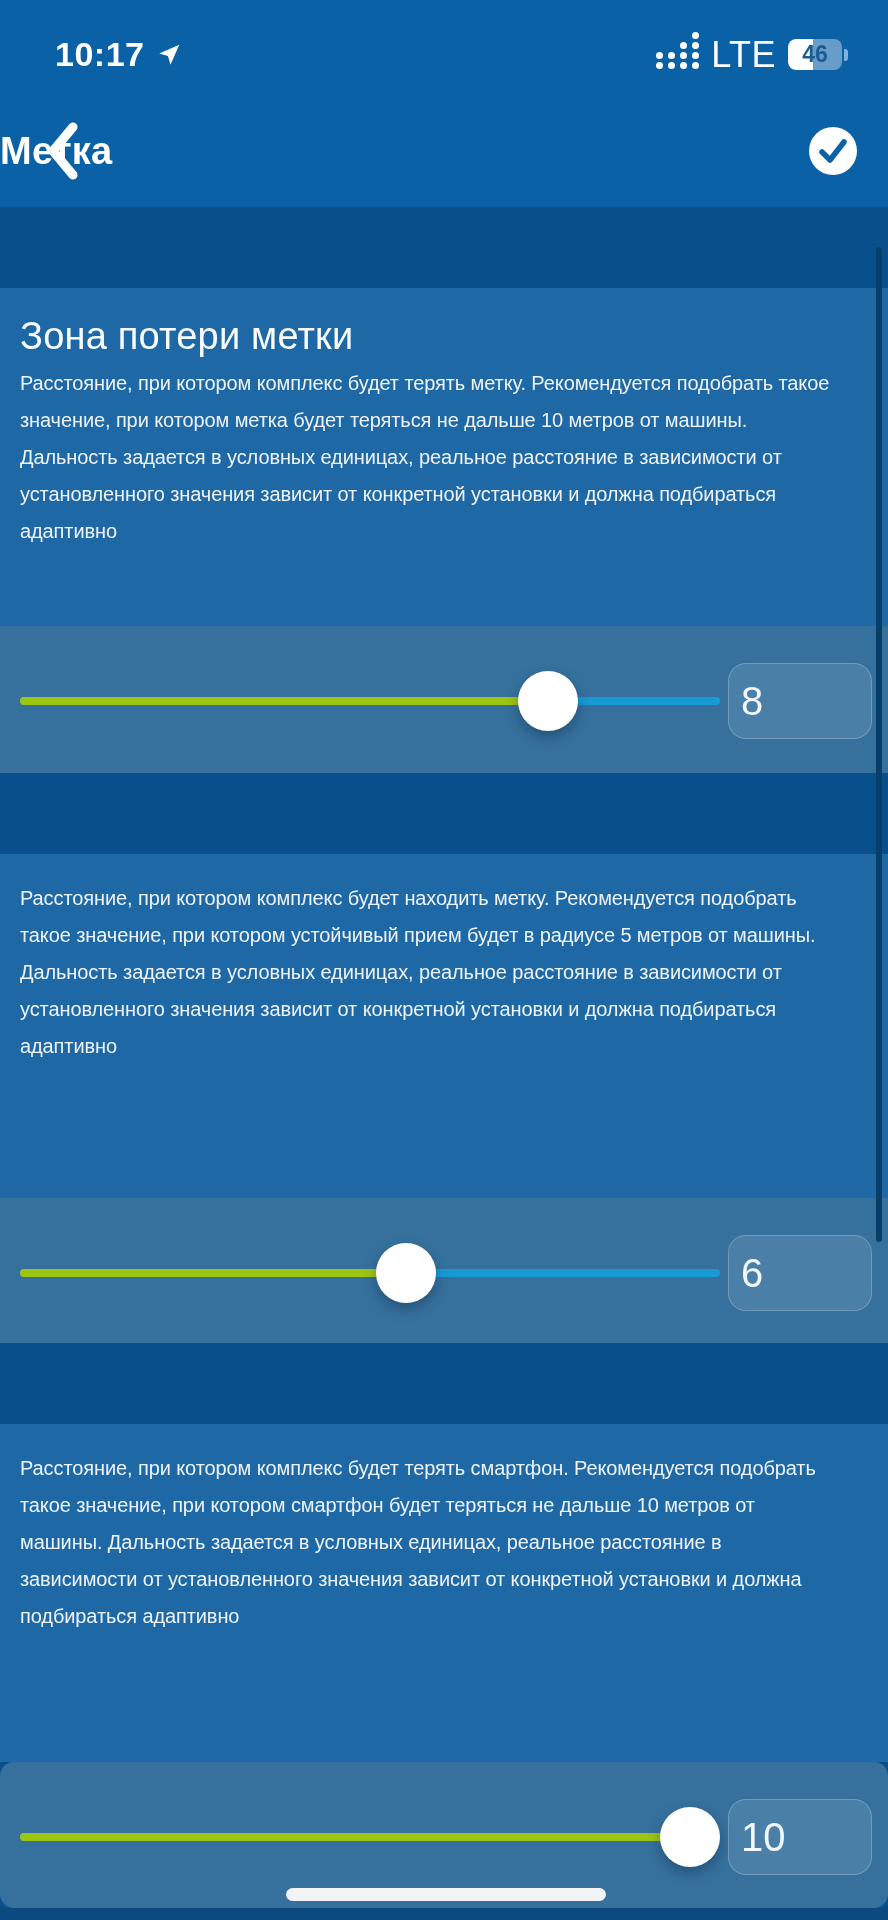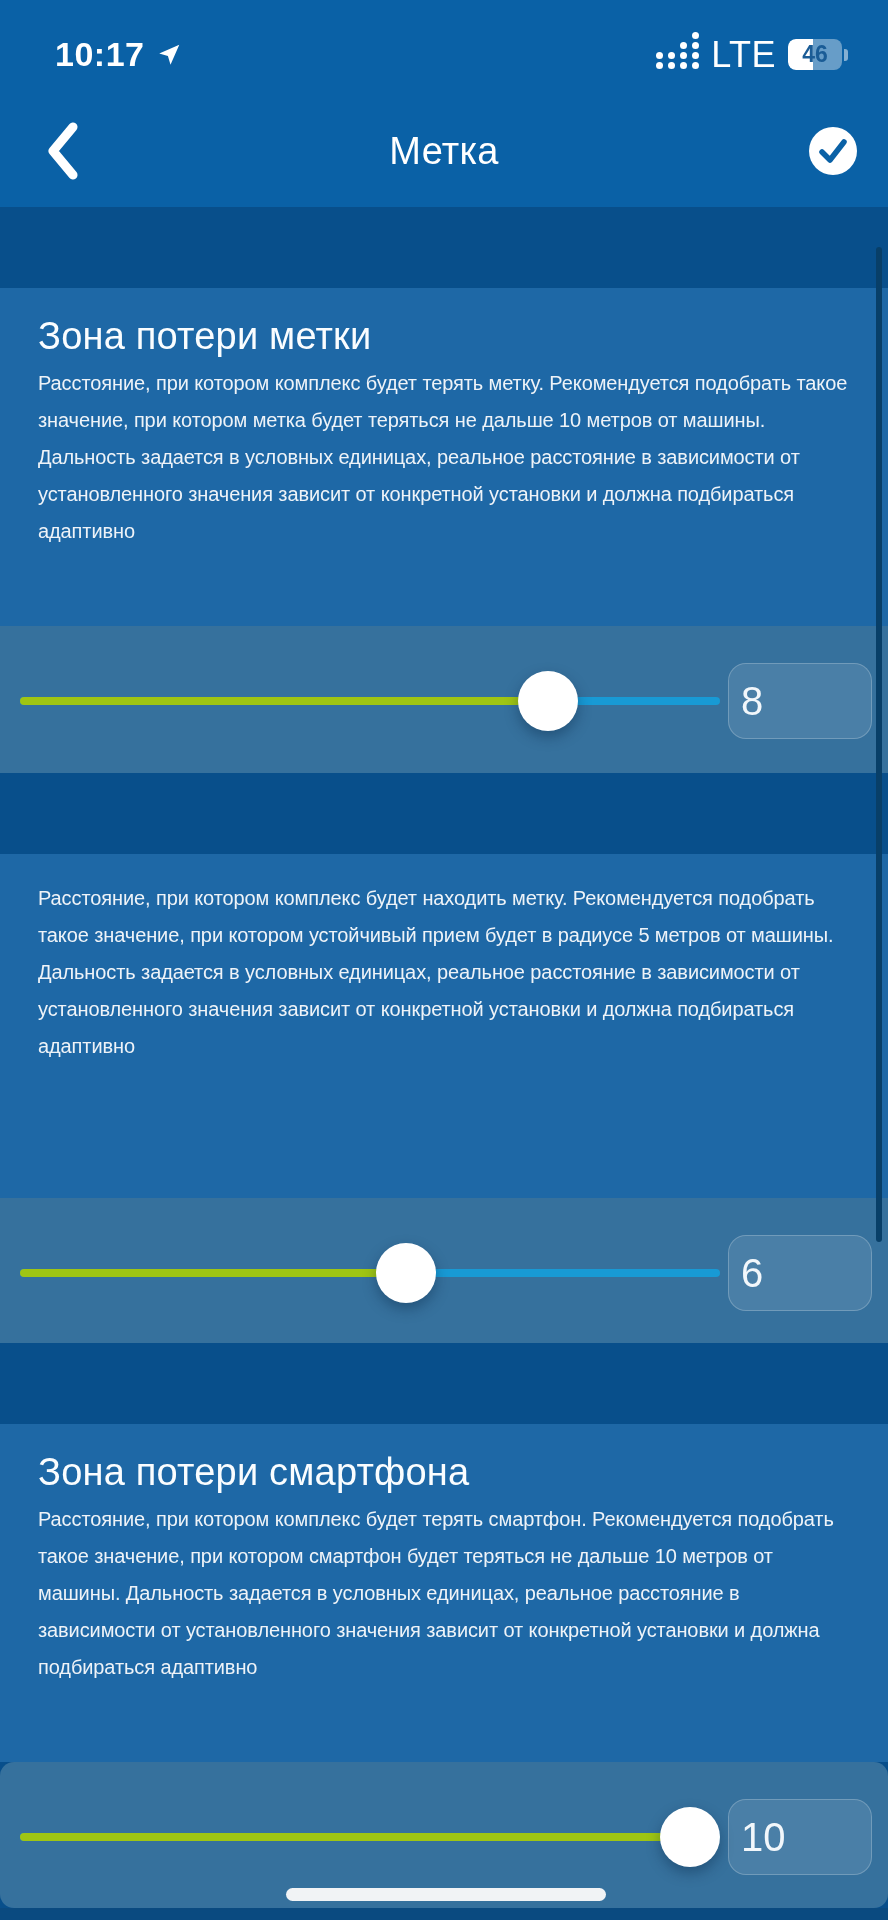--- a/index.html
+++ b/index.html
@@ -25,26 +25,26 @@
   .battery{position:relative;width:54px;height:31px;border-radius:8px;background:rgba(255,255,255,0.38);overflow:hidden;}
   .battery-fill{position:absolute;left:0;top:0;bottom:0;background:#ffffff;border-radius:8px 0 0 8px;}
   .battery-num{position:absolute;inset:0;display:flex;align-items:center;justify-content:center;
     font-size:23px;font-weight:700;color:#1a5c96;}
   .battery-nub{width:4px;height:12px;background:rgba(255,255,255,0.5);border-radius:0 3px 3px 0;margin-left:2px;}
   
   .header{position:relative;height:112px;background:var(--bg_header,#0a61a6);}
   .back-btn{position:absolute;left:44px;top:50%;transform:translateY(-50%);display:flex;}
   .page-title{
     position:absolute;left:0;right:0;top:50%;transform:translateY(-50%);
-    text-align:center;color:#fff;font-size:38px;font-weight:400;letter-spacing:.3px;
+    color:#fff;font-size:38px;font-weight:700;letter-spacing:.3px;
   }
   .confirm-btn{position:absolute;right:30px;top:50%;transform:translateY(-50%);display:flex;}
   
   .gap{height:81px;background:var(--bg_base,#084f8b);}
-  .card{background:var(--bg_card,#1e68a6);box-sizing:border-box;padding:26px 34px 0 38px;overflow:hidden;}
+  .card{background:var(--bg_card,#1e68a6);box-sizing:border-box;padding:26px 34px 0 20px;overflow:hidden;}
   .card-1,.card-3{height:338px;}
   .card-2{height:344px;}
   .section-title{color:#fafdff;font-size:38px;line-height:44px;font-weight:500;margin:0 0 7px 0;letter-spacing:.2px;}
   .section-desc{color:#eef3f8;font-size:20px;line-height:37px;font-weight:400;width:820px;letter-spacing:-0.1px;}
   
   .slider-row{position:relative;background:var(--bg_row,#36719d);}
   .row-1{height:147px;}
   .row-2{height:145px;}
   .row-3{height:146px;border-radius:14px;}
   .track-bg{position:absolute;left:20px;top:71px;width:700px;height:8px;border-radius:4px;background:var(--track_blue,#189ad5);}
@@ -142,21 +142,20 @@
   <div class="slider-row row-2">
     <div class="track-bg"></div>
     <div class="track-fill" style="width: 385.556px;"></div>
     <div class="thumb" style="left: 375.556px;"></div>
     <div class="value-box">6</div>
   </div>
 
   <div class="gap"></div>
 
   <div class="card card-3">
-    <div class="section-title">Зона потери смартфона</div>
     <div class="section-desc">Расстояние, при котором комплекс будет терять смартфон. Рекомендуется подобрать такое значение, при котором смартфон будет теряться не дальше 10 метров от машины. Дальность задается в условных единицах, реальное расстояние в зависимости от установленного значения зависит от конкретной установки и должна подбираться адаптивно</div>
   </div>
   <div class="slider-row row-3">
     <div class="track-bg"></div>
     <div class="track-fill" style="width: 670px;"></div>
     <div class="thumb" style="left: 660px;"></div>
     <div class="value-box">10</div>
   </div>
 
   <div class="bottom-strip"></div>

